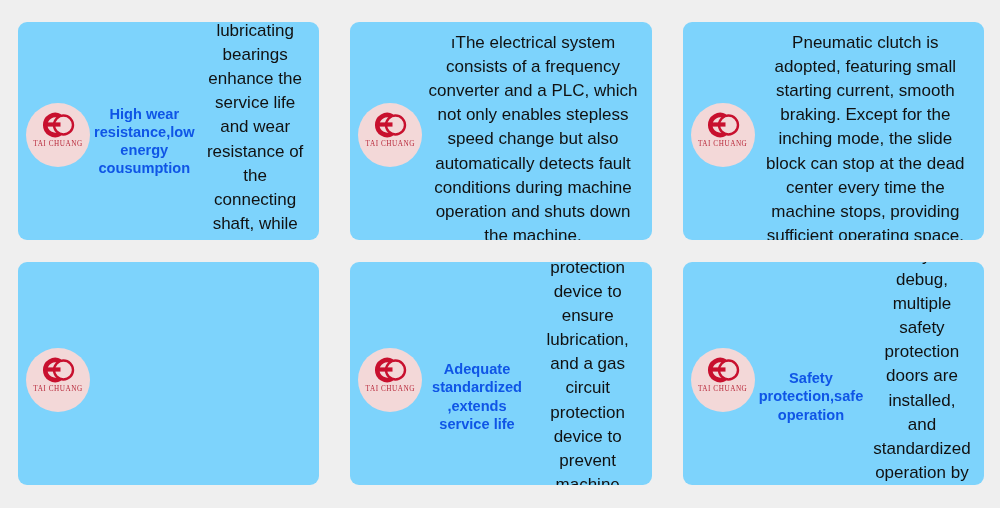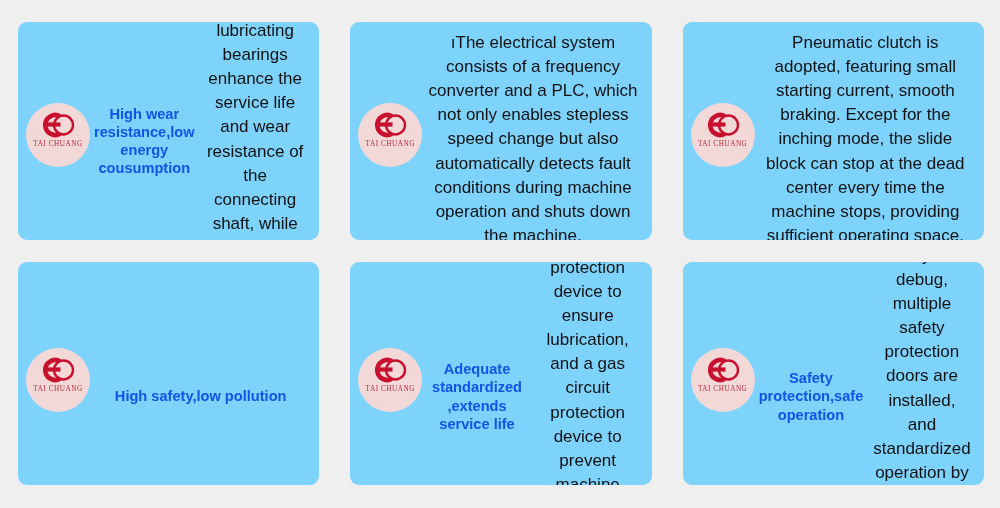--- a/index.html
+++ b/index.html
@@ -141,21 +141,20 @@
 
   <div class="feature-card row-2">
     <div class="brand-logo">
       <svg class="mark" viewBox="0 0 40 30">
         <circle cx="25.5" cy="15" r="9.5" fill="none" stroke="#c8102e" stroke-width="2.4"></circle>
         <path d="M22 6.2 A10 10 0 1 0 22 23.8" fill="none" stroke="#c8102e" stroke-width="4.6" stroke-linecap="butt"></path>
         <rect x="7.5" y="12.4" width="15" height="4.2" fill="#c8102e"></rect>
       </svg>
       <div class="brand-name">TAI CHUANG</div>
     </div>
-    <div class="card-title">High safety,low pollution</div>
   </div>
 
   <div class="feature-card row-2">
     <div class="brand-logo">
       <svg class="mark" viewBox="0 0 40 30">
         <circle cx="25.5" cy="15" r="9.5" fill="none" stroke="#c8102e" stroke-width="2.4"></circle>
         <path d="M22 6.2 A10 10 0 1 0 22 23.8" fill="none" stroke="#c8102e" stroke-width="4.6" stroke-linecap="butt"></path>
         <rect x="7.5" y="12.4" width="15" height="4.2" fill="#c8102e"></rect>
       </svg>
       <div class="brand-name">TAI CHUANG</div>

